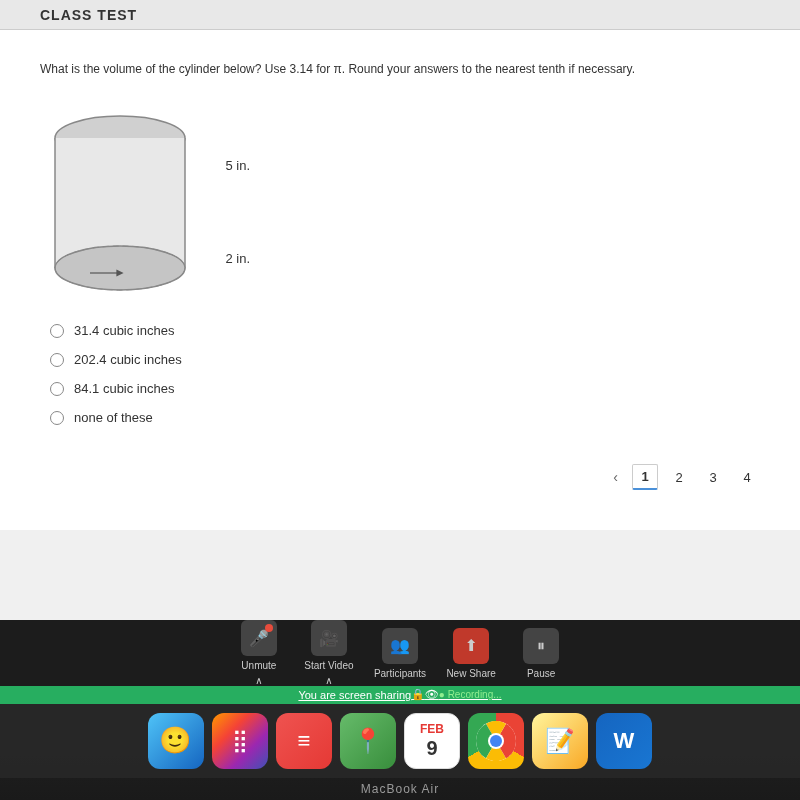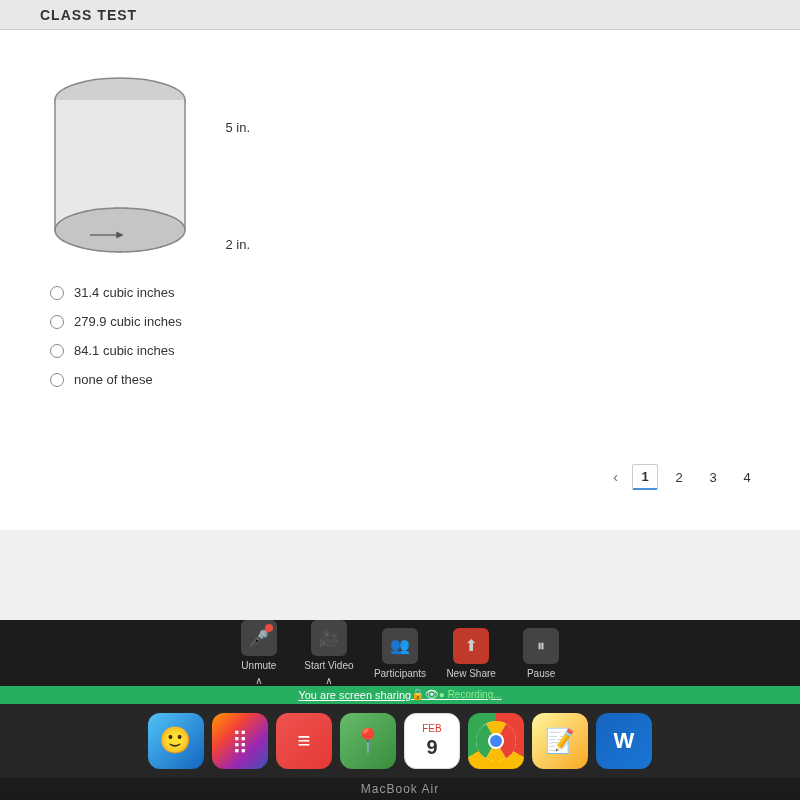--- a/index.html
+++ b/index.html
@@ -82,21 +82,21 @@
       position: absolute;
       right: -50px;
       top: 60px;
       font-size: 13px;
       color: #333;
       font-weight: 500;
     }
 
     .label-2in {
       position: absolute;
-      bottom: 8px;
+      bottom: 32px;
       right: -50px;
       font-size: 13px;
       color: #333;
       font-weight: 500;
     }
 
     
     .answer-choices {
       margin-top: 0;
       margin-left: 10px;
@@ -293,20 +293,21 @@
 <body>
 
 <div class="screen">
 
   <div class="page-header">
     <span class="page-title">CLASS TEST</span>
   </div>
 
   <div class="content-area">
 
+    <p class="question-text">What is the volume of the cylinder below? Use 3.14 for π. Round your answers to the nearest tenth if necessary.</p>
 
     <div class="diagram-area">
       <div class="cylinder-container">
         
         <svg class="cylinder-svg" viewBox="0 0 160 200" xmlns="http://www.w3.org/2000/svg">
 
           <ellipse cx="80" cy="40" rx="65" ry="22" fill="#d0d0d0" stroke="#888" stroke-width="1.5"></ellipse>
 
           <rect x="15" y="40" width="130" height="130" fill="#e8e8e8" stroke="none"></rect>
 
@@ -336,21 +337,21 @@
 
     <div class="answer-choices">
 
       <div class="answer-option">
         <div class="radio-circle"></div>
         <span>31.4 cubic inches</span>
       </div>
 
       <div class="answer-option">
         <div class="radio-circle"></div>
-        <span>279.9 cubic inches</span>
+        <span>202.4 cubic inches</span>
       </div>
 
       <div class="answer-option">
         <div class="radio-circle"></div>
         <span>84.1 cubic inches</span>
       </div>
 
       <div class="answer-option">
         <div class="radio-circle"></div>
         <span>none of these</span>
@@ -422,21 +423,21 @@
     <div class="dock-item reminders">
       <span style="font-size:22px; color:white;">≡</span>
     </div>
 
     <div class="dock-item maps">
       <span style="font-size:24px;">📍</span>
     </div>
 
     <div class="dock-item calendar">
       <div style="display:flex;flex-direction:column;align-items:center;line-height:1.2;">
-        <span style="font-size:10px;color:#e53935;text-transform:uppercase;font-weight:normal;">FEB</span>
+        <span style="font-size:12px;color:#e53935;text-transform:uppercase;font-weight:bold;">FEB</span>
         <span style="font-size:20px;color:#333;font-weight:bold;">9</span>
       </div>
     </div>
 
     <div class="dock-item chrome">
 
       <svg width="40" height="40" viewBox="0 0 40 40">
         <circle cx="20" cy="20" r="20" fill="#fff"></circle>
         <path d="M20 20 L40 20 A20 20 0 0 0 30 2.7 L20 20Z" fill="#ea4335"></path>
         <path d="M20 20 L30 2.7 A20 20 0 0 0 10 2.7 L20 20Z" fill="#fbbc05"></path>

